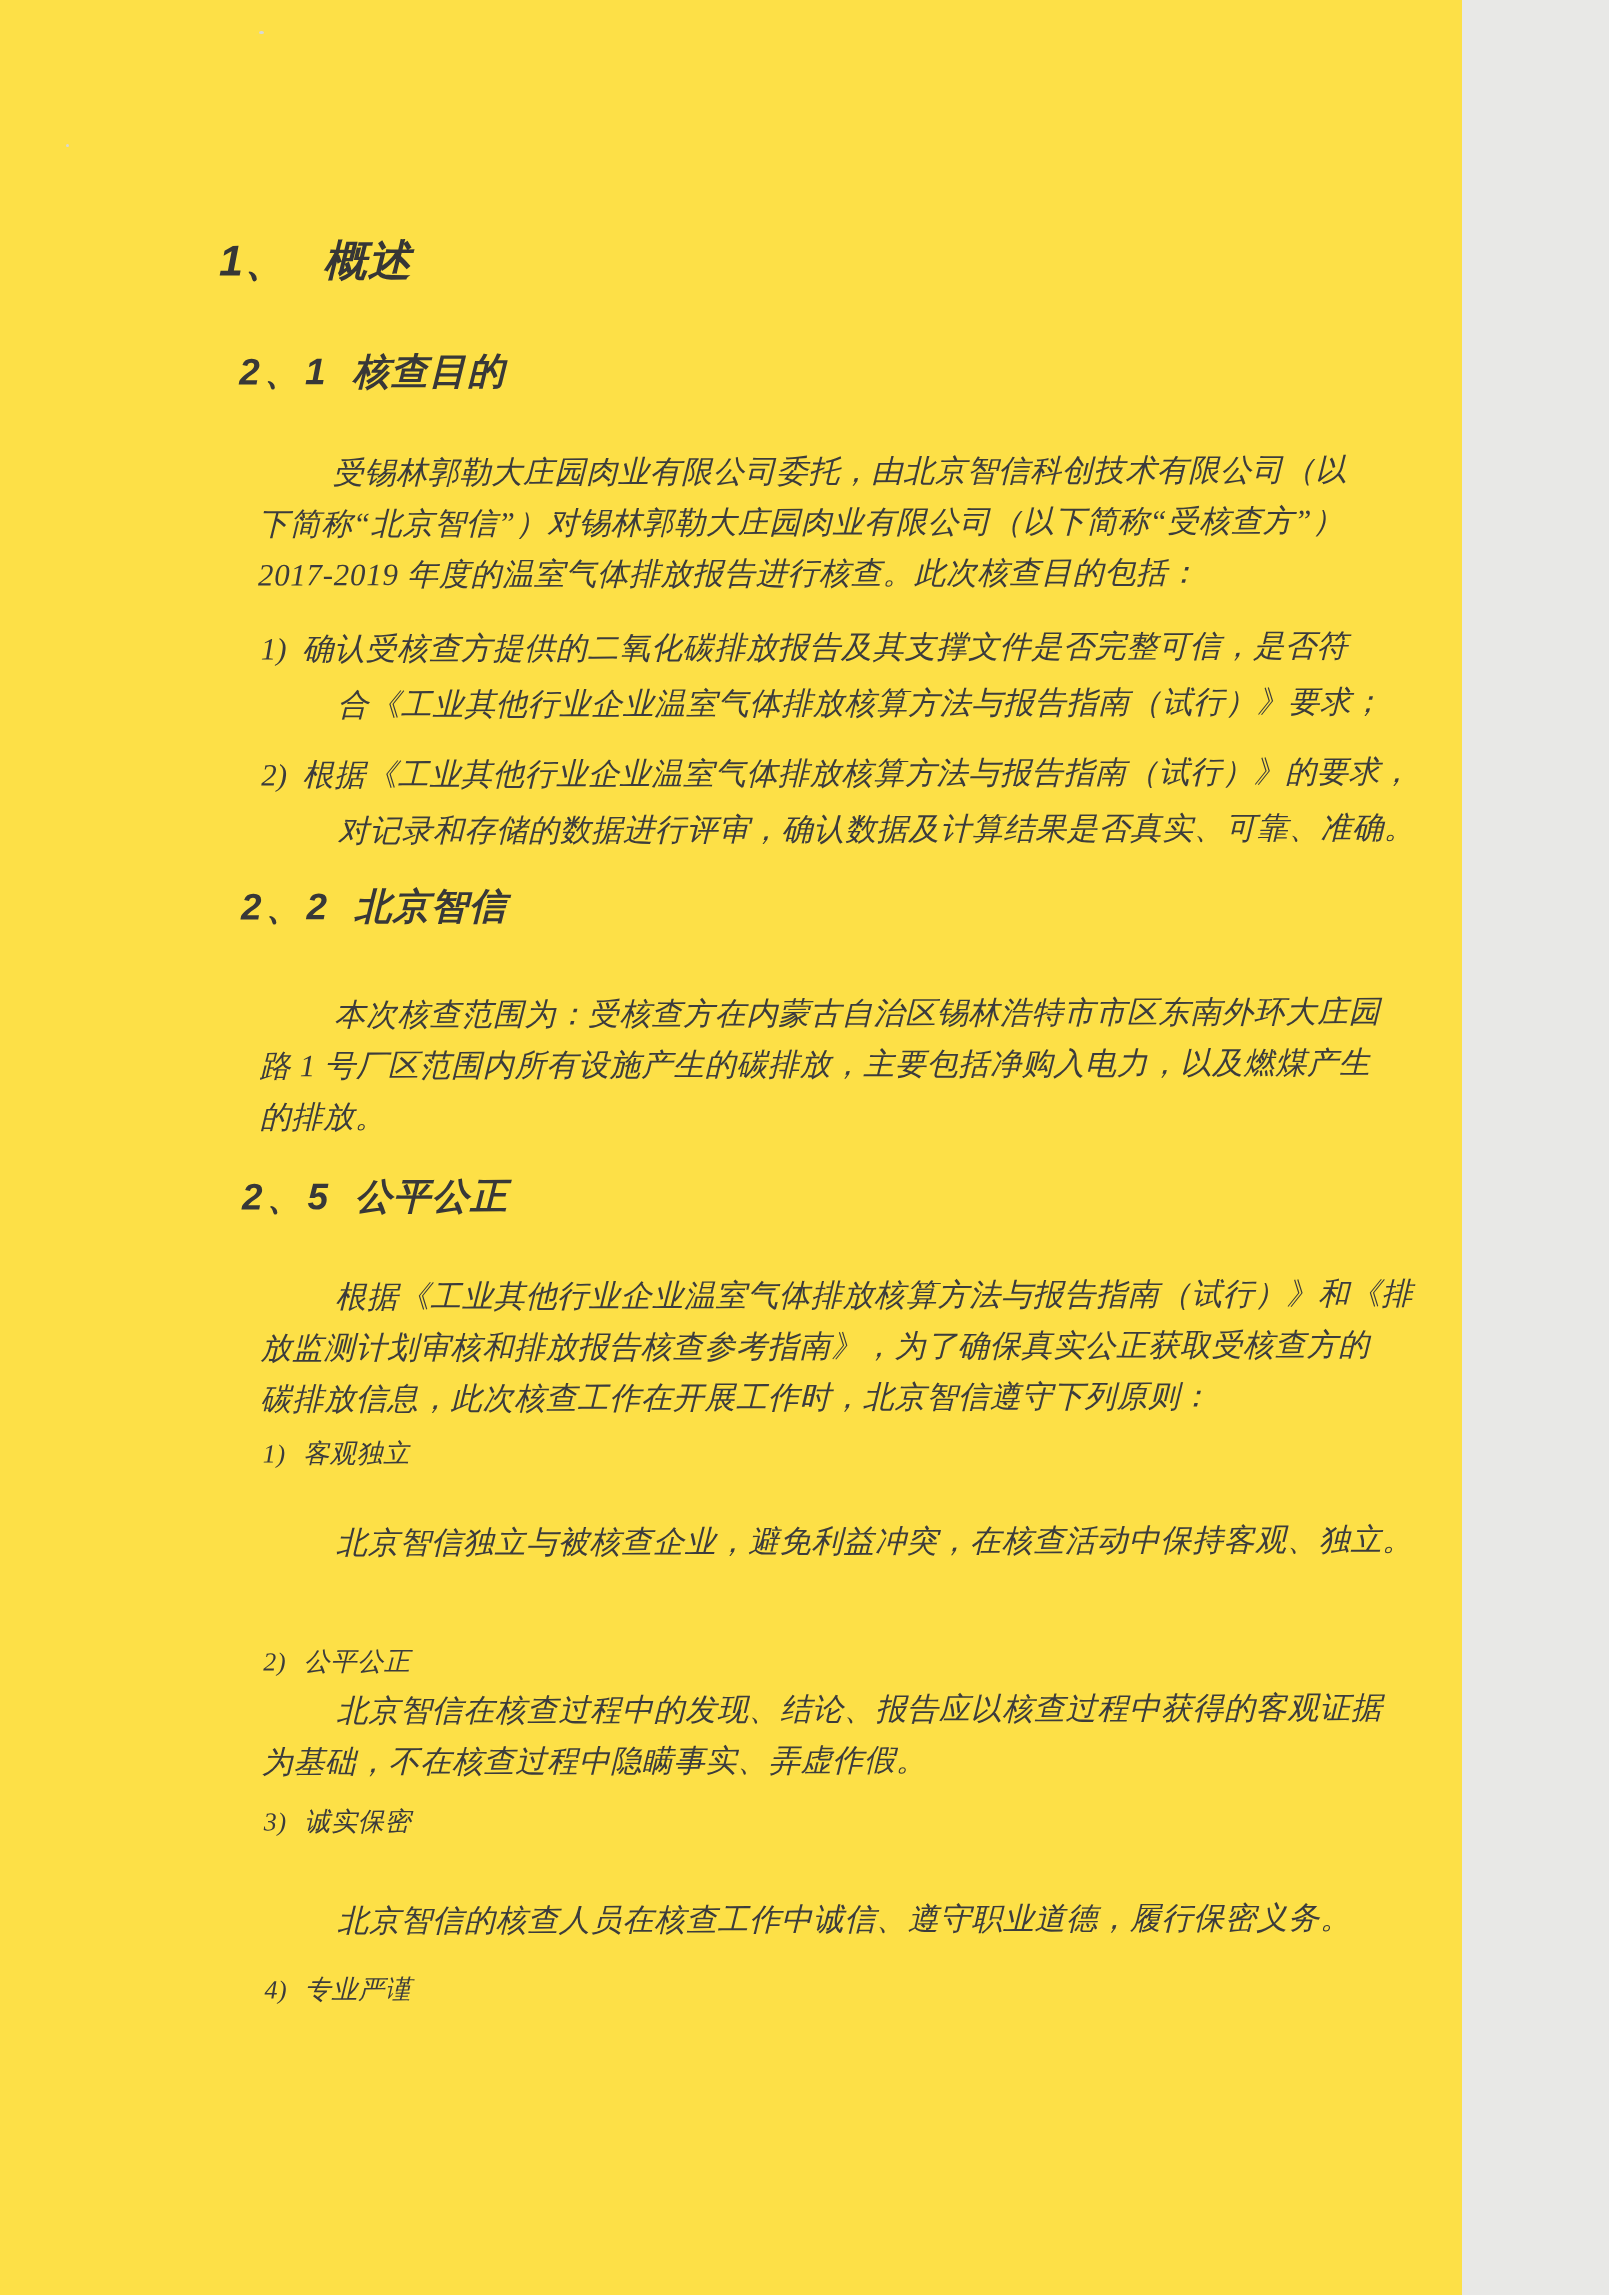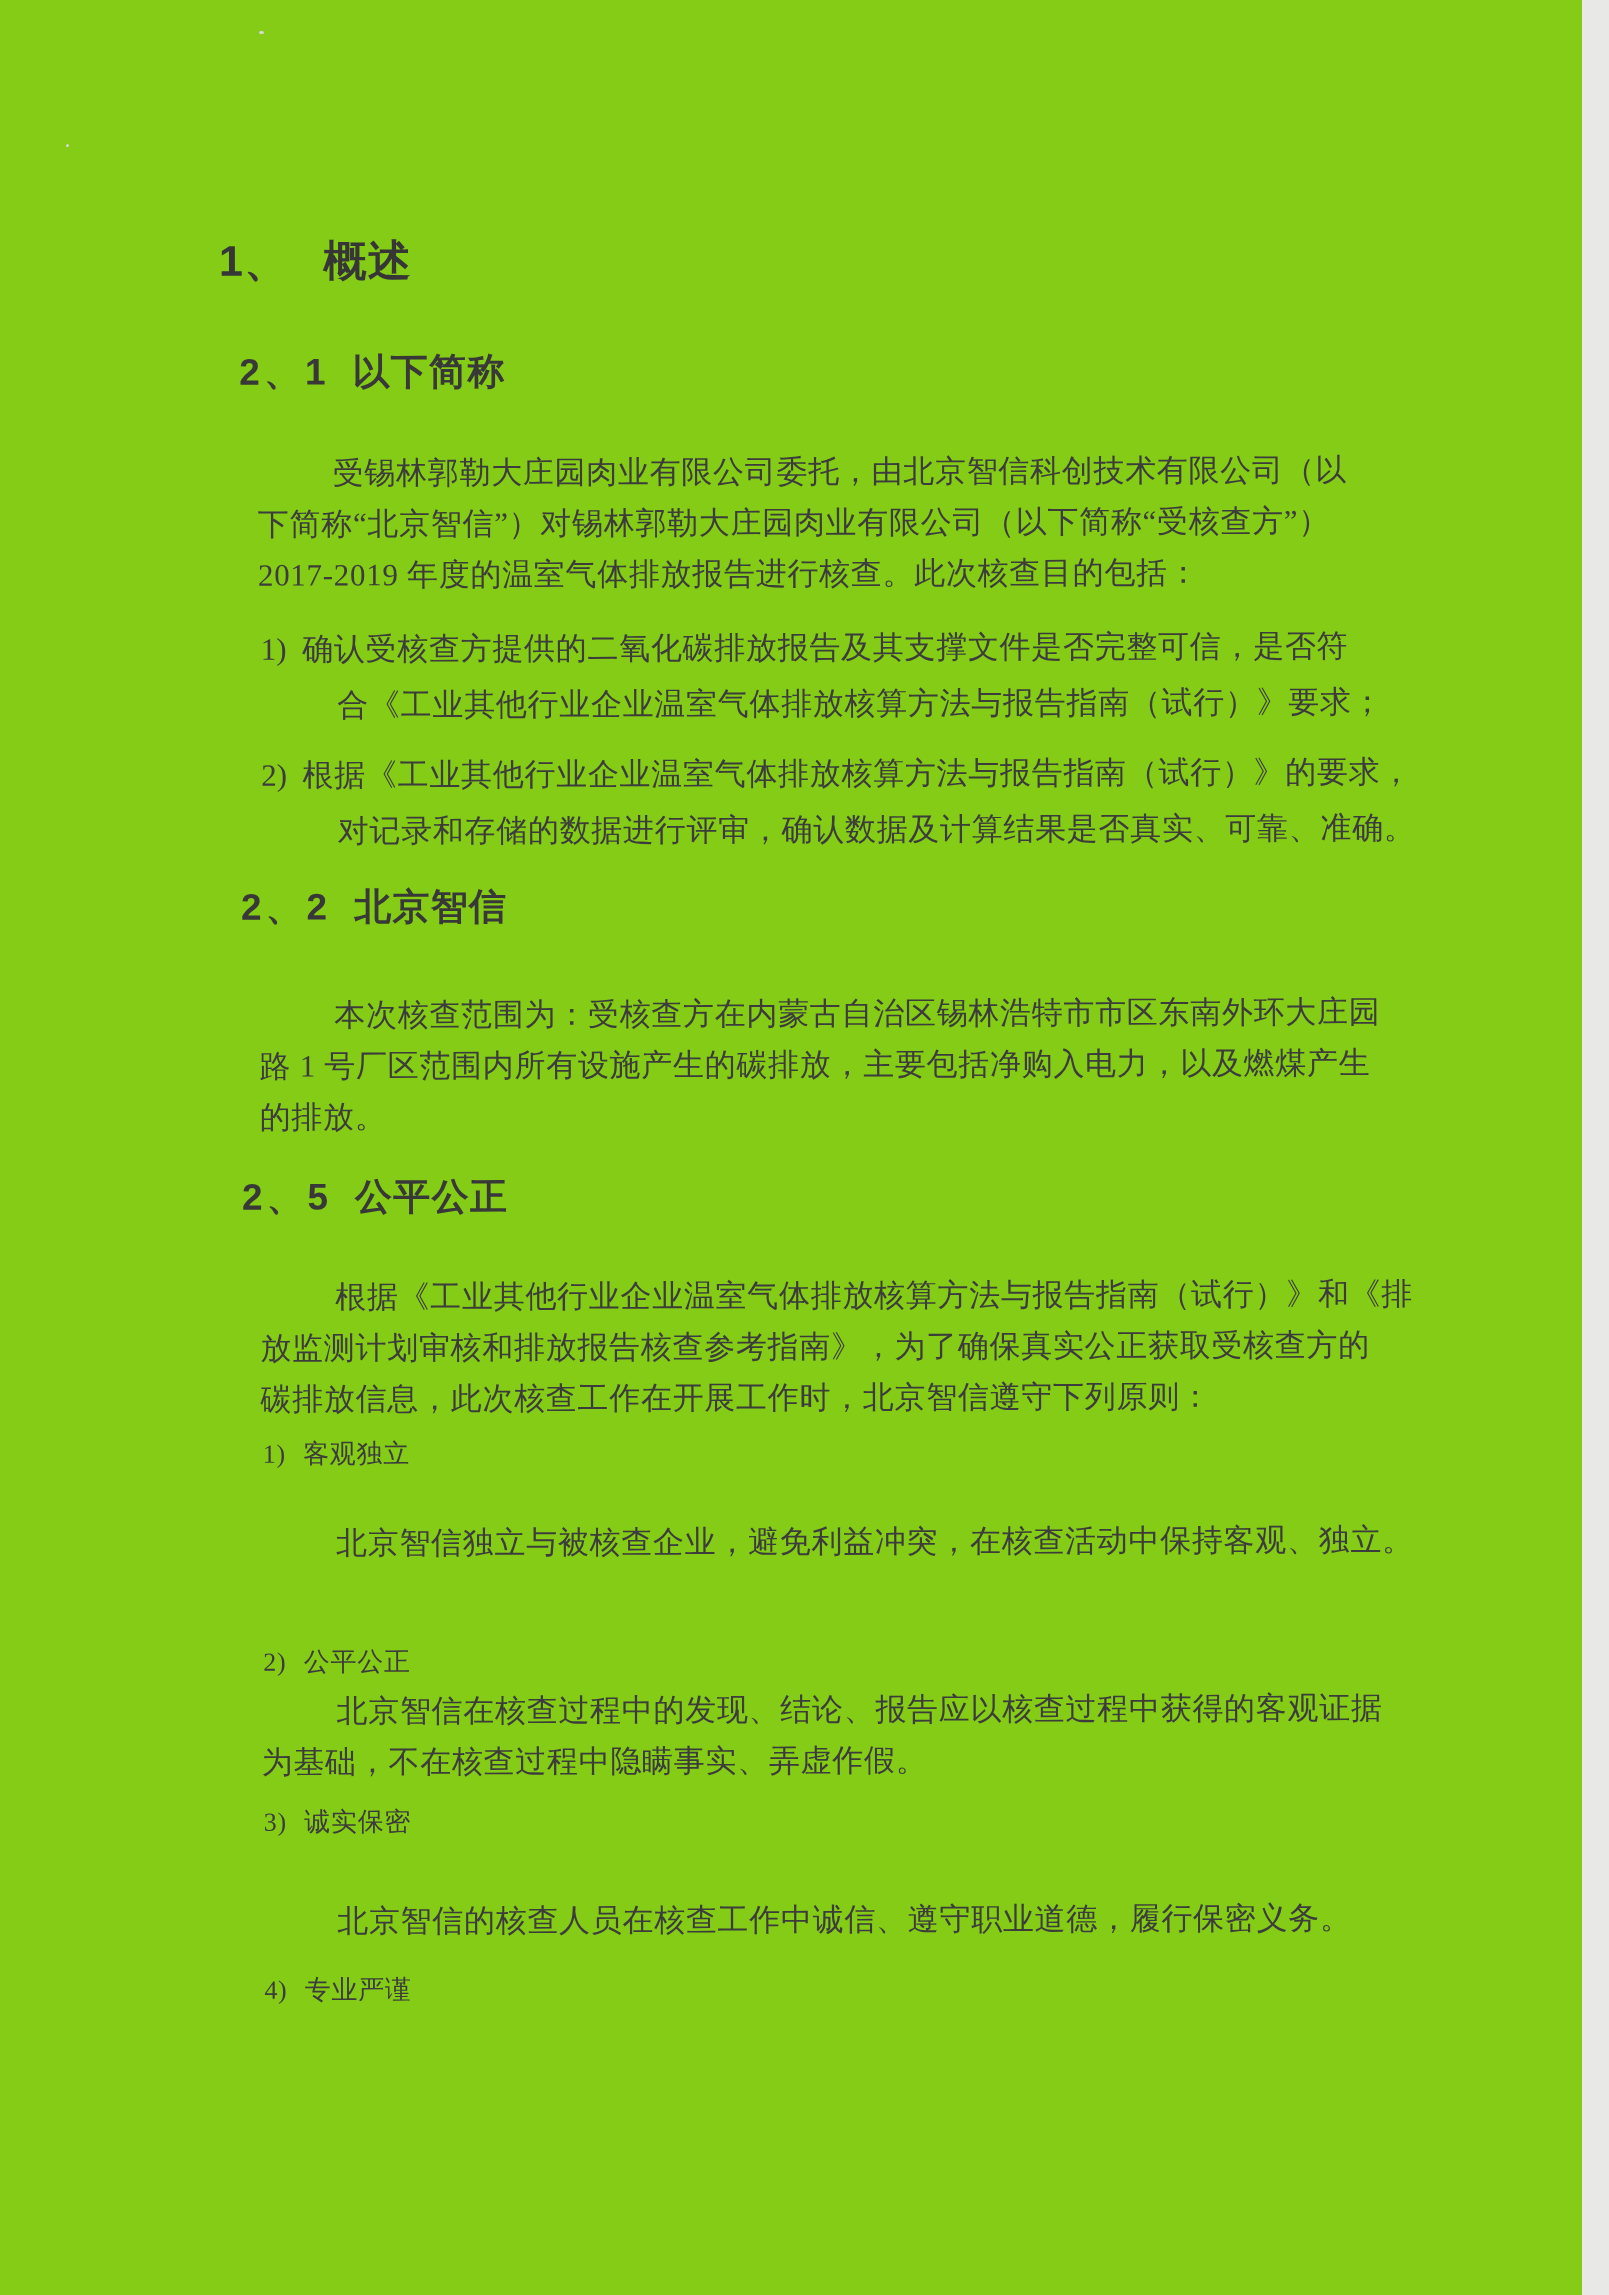--- a/index.html
+++ b/index.html
@@ -1,23 +1,24 @@
 <!DOCTYPE html>
 <html lang="zh" style="font-size:10.7px"><head>
 <meta charset="utf-8">
 <style>
   html,body{margin:0;padding:0;background:#e8e8e6;}
   .page{
     position:relative;
-    width:1582px;
+    width:1462px;
     height:2295px;
-    background:#84cc16;
+    background:#fde047;
     overflow:hidden;
     font-family:"Liberation Serif","DejaVu Serif",serif;
     color:#3b3b3b;
+    font-style:italic;
   }
   .scan{
     position:absolute;
     inset:0;
     transform:rotate(-0.18deg);
     transform-origin:50% 40%;
   }
   .blk{position:absolute;left:259px;}
   .body-line{
     font-size:31px;
@@ -80,21 +81,21 @@
 <div class="page">
   <div class="speck sp1"></div>
   <div class="speck sp2"></div>
   <div class="scan">
 
     <div class="blk h1">
       <span class="num">1、</span><span>概述</span>
     </div>
 
     <div class="blk h2 h2a">
-      <span class="num">2、1</span><span>以下简称</span>
+      <span class="num">2、1</span><span>核查目的</span>
     </div>
 
     <div class="blk p1">
       <div class="body-line ind">受锡林郭勒大庄园肉业有限公司委托，由北京智信科创技术有限公司（以</div>
       <div class="body-line">下简称“北京智信”）对锡林郭勒大庄园肉业有限公司（以下简称“受核查方”）</div>
       <div class="body-line">2017-2019 年度的温室气体排放报告进行核查。此次核查目的包括：</div>
     </div>
 
     <div class="blk item item1">
       <span class="num">1)</span>

